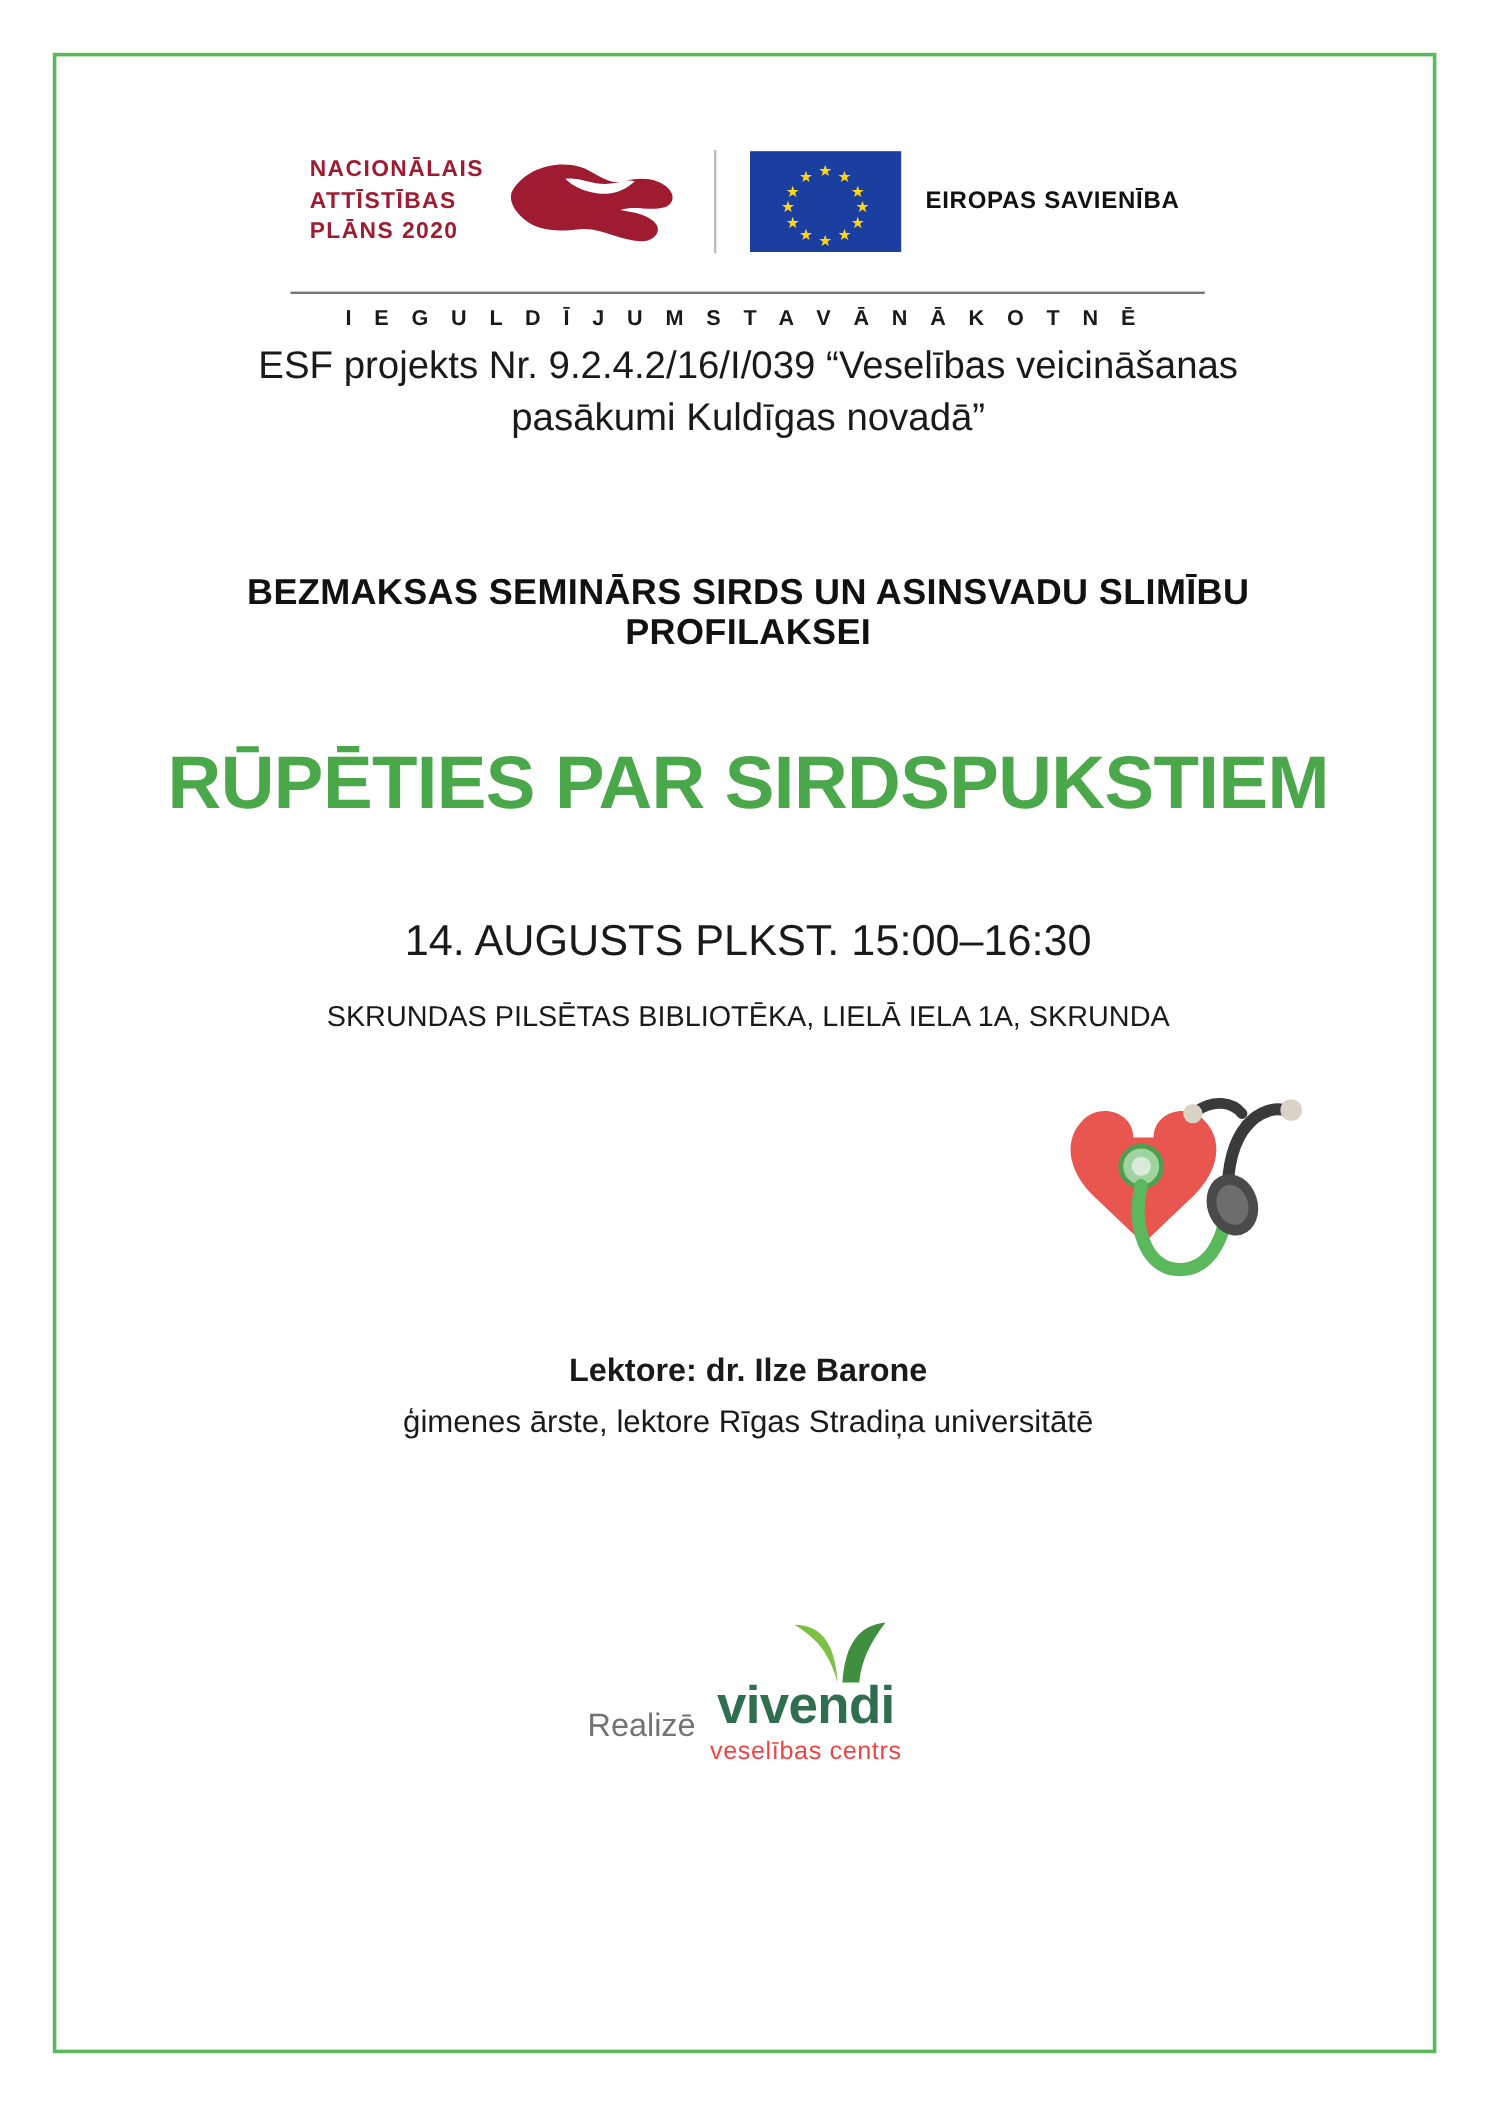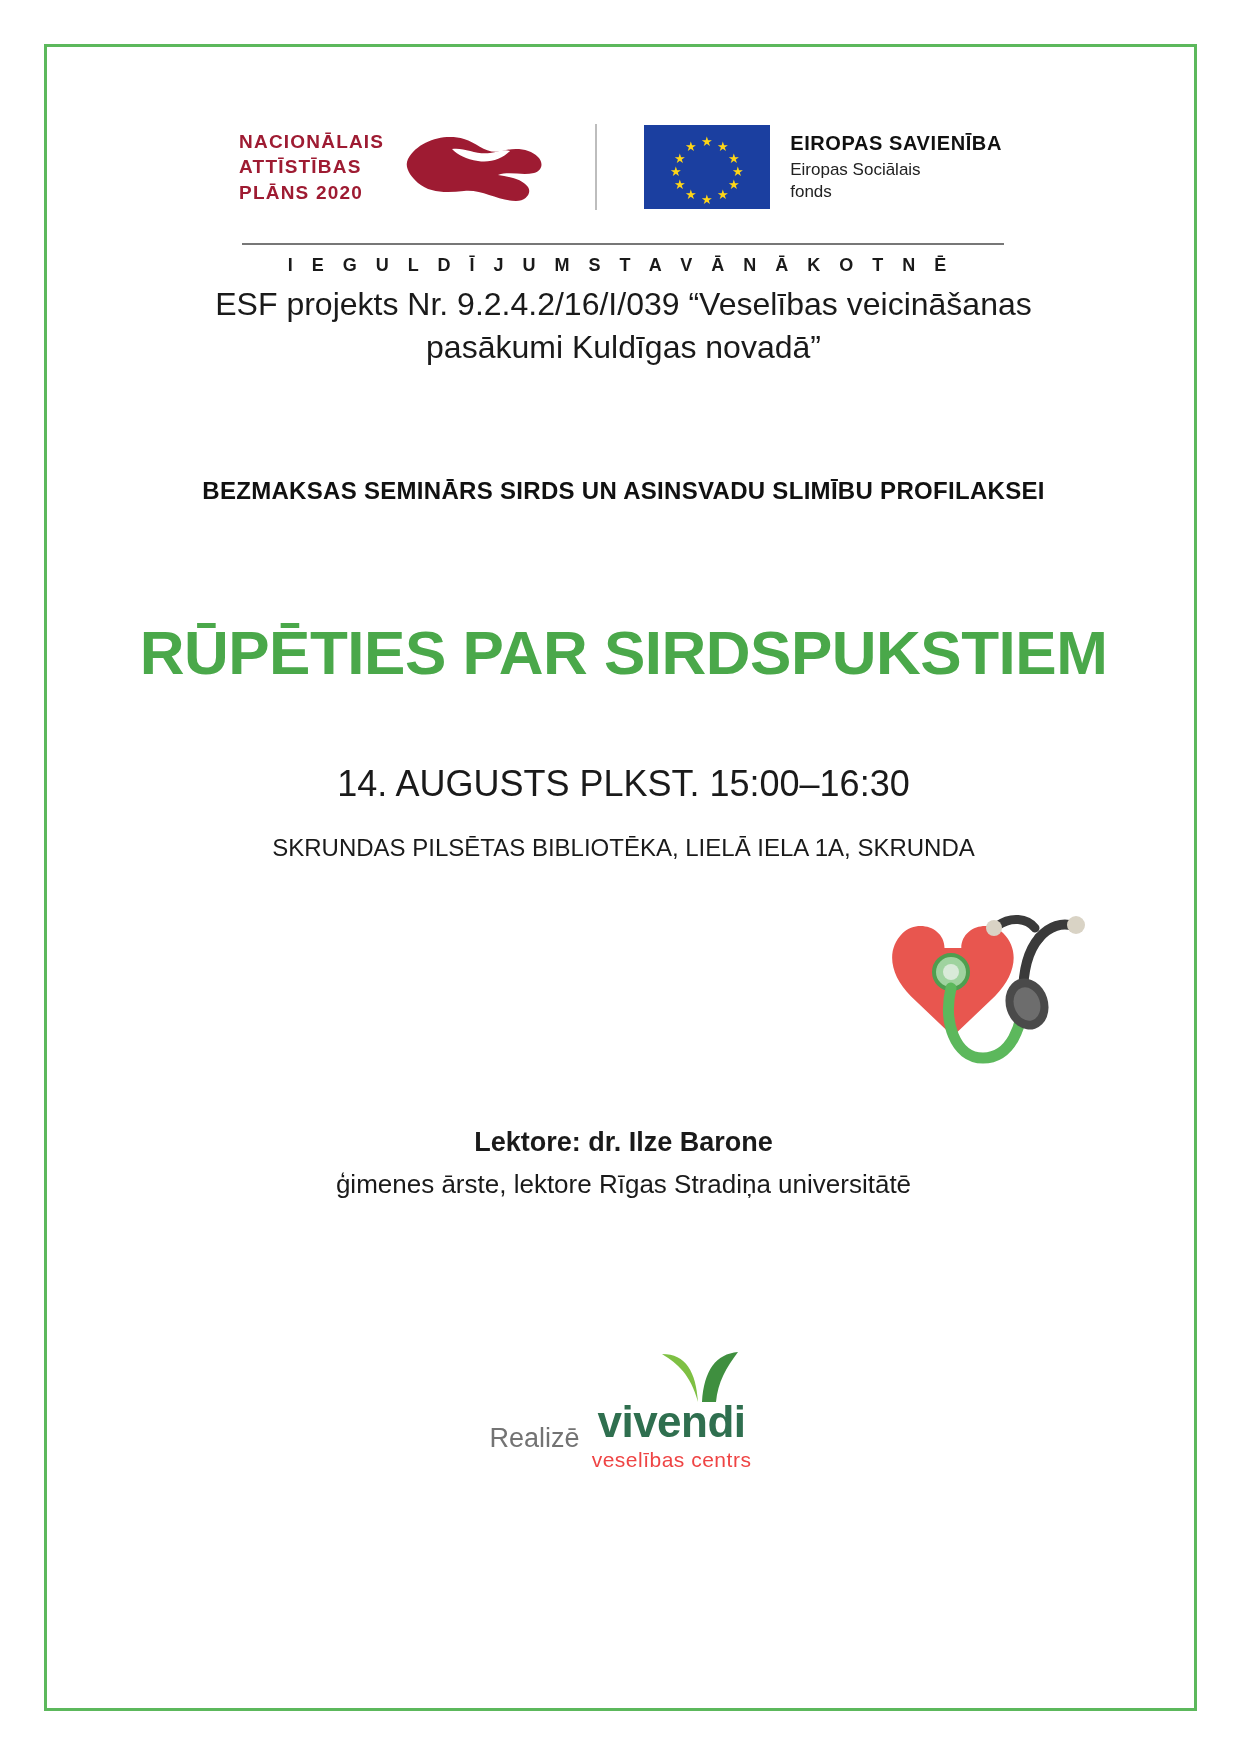--- a/index.html
+++ b/index.html
@@ -29,21 +29,20 @@
 
   
   .logo-band {
     position: absolute;
     top: 72px;
     left: 0;
     width: 100%;
     display: flex;
     justify-content: center;
     align-items: center;
-    gap: 19px;
   }
   .nap-logo {
     display: flex;
     align-items: center;
   }
   .nap-text {
     text-align: left;
     font-family: "Liberation Sans", sans-serif;
     font-weight: bold;
     font-size: 19px;
@@ -127,21 +126,21 @@
     line-height: 1.35;
     color: #1a1a1a;
   }
 
   .seminar-line {
     position: absolute;
     top: 430px;
     left: 60px;
     width: 1033px;
     text-align: center;
-    font-size: 24px;
+    font-size: 30px;
     font-weight: bold;
     letter-spacing: 0.3px;
     color: #111;
   }
 
   .headline {
     position: absolute;
     top: 570px;
     left: 20px;
     width: 1113px;
@@ -276,24 +275,20 @@
         <span class="eu-star" style="left:25px; top:40px;">★</span>
         <span class="eu-star" style="left:87px; top:40px;">★</span>
         <span class="eu-star" style="left:29px; top:53px;">★</span>
         <span class="eu-star" style="left:83px; top:53px;">★</span>
         <span class="eu-star" style="left:40px; top:63px;">★</span>
         <span class="eu-star" style="left:72px; top:63px;">★</span>
         <span class="eu-star" style="left:56px; top:68px;">★</span>
       </div>
       <div class="eu-text">
         <div class="eu-title">EIROPAS SAVIENĪBA</div>
-        <div class="eu-sub">
-          <div>Eiropas Sociālais</div>
-          <div>fonds</div>
-        </div>
       </div>
     </div>
 
   </div>
 
   <div class="rule"></div>
 
   <div class="tagline">I E G U L D Ī J U M S   T A V Ā   N Ā K O T N Ē</div>
 
   <div class="project-line">ESF projekts Nr. 9.2.4.2/16/I/039 “Veselības veicināšanas pasākumi Kuldīgas novadā”</div>

